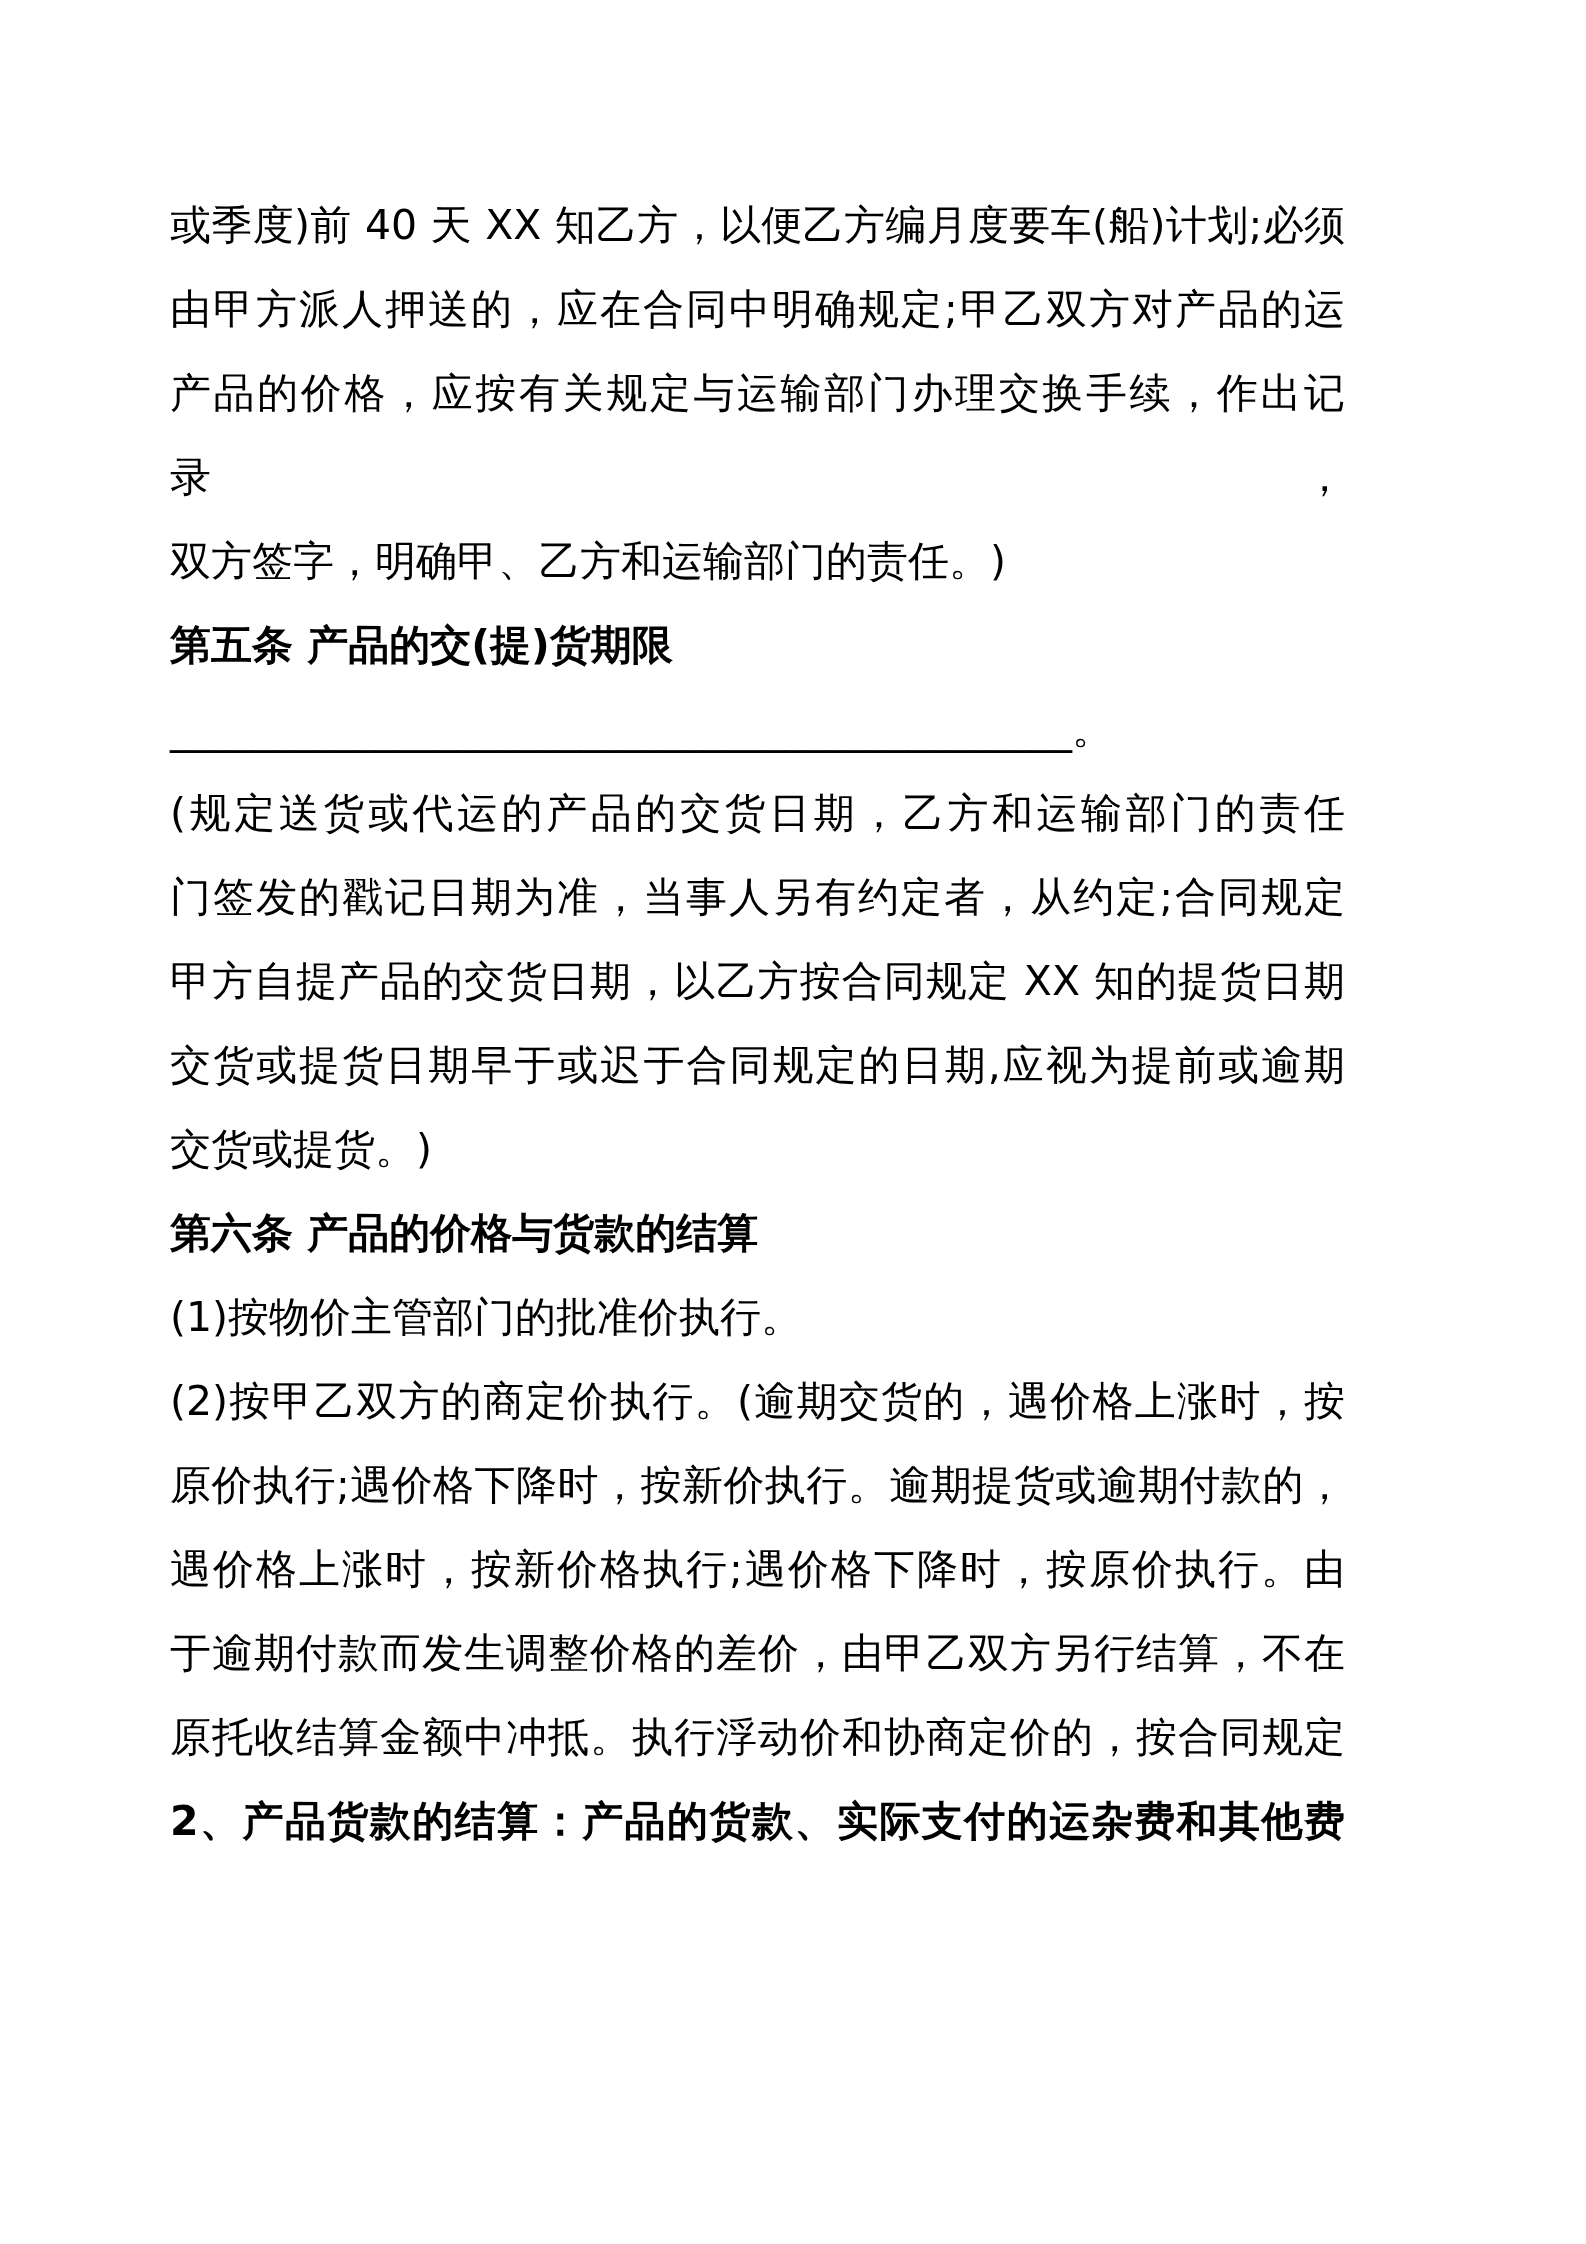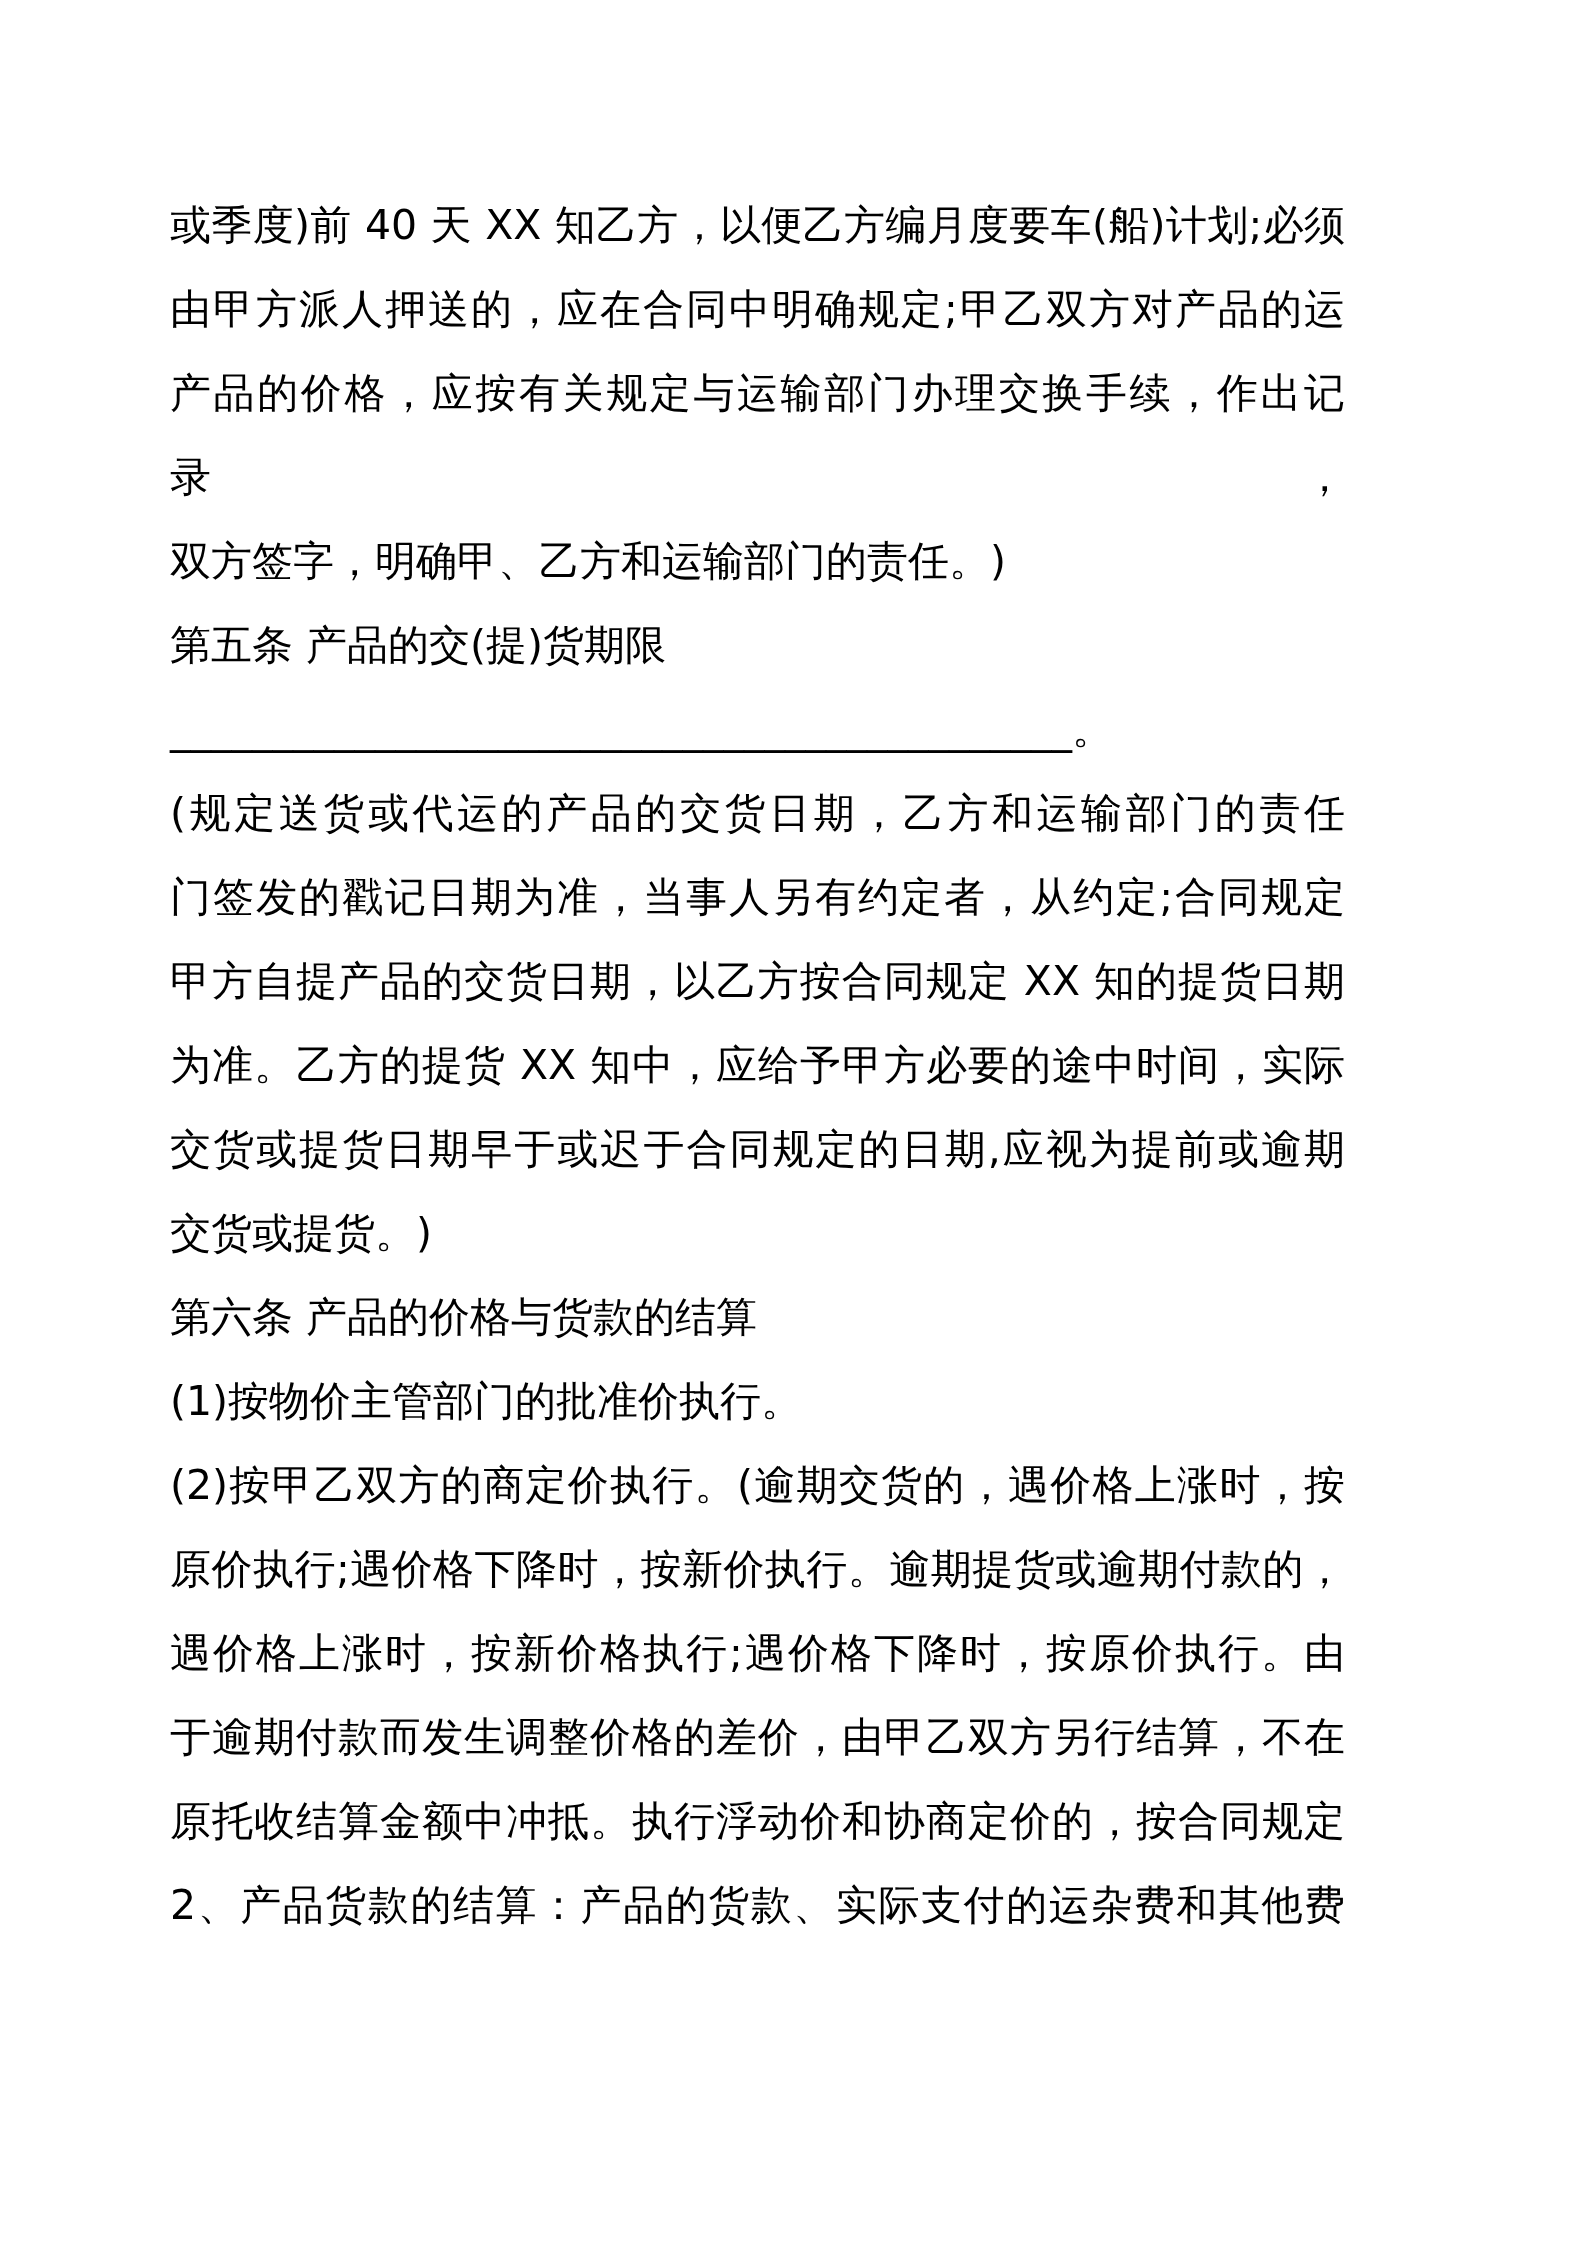--- a/index.html
+++ b/index.html
@@ -23,37 +23,36 @@
     top: 183px;
     width: 1175px;
   }
   .line {
     font-size: 41px;
     line-height: 84px;
     text-align: justify;
     font-weight: 500;
   }
   .line.full { text-align-last: justify; }
-  .line.bold { font-weight: normal; }
+  .line.bold { font-weight: bold; }
 </style>
 </head>
 <body>
 
 <div class="page">
   <div class="doc">
     <div class="line full">或季度)前 40 天 XX 知乙方，以便乙方编月度要车(船)计划;必须</div>
     <div class="line full">由甲方派人押送的，应在合同中明确规定;甲乙双方对产品的运</div>
     <div class="line full">产品的价格，应按有关规定与运输部门办理交换手续，作出记录，</div>
     <div class="line">双方签字，明确甲、乙方和运输部门的责任。)</div>
     <div class="line bold">第五条 产品的交(提)货期限</div>
     <div class="line">____________________________________________。</div>
     <div class="line full">(规定送货或代运的产品的交货日期，乙方和运输部门的责任</div>
     <div class="line full">门签发的戳记日期为准，当事人另有约定者，从约定;合同规定</div>
     <div class="line full">甲方自提产品的交货日期，以乙方按合同规定 XX 知的提货日期</div>
-    <div class="line full">为准。乙方的提货 XX 知中，应给予甲方必要的途中时间，实际</div>
     <div class="line full">交货或提货日期早于或迟于合同规定的日期,应视为提前或逾期</div>
     <div class="line">交货或提货。)</div>
     <div class="line bold">第六条 产品的价格与货款的结算</div>
     <div class="line">(1)按物价主管部门的批准价执行。</div>
     <div class="line full">(2)按甲乙双方的商定价执行。(逾期交货的，遇价格上涨时，按</div>
     <div class="line full">原价执行;遇价格下降时，按新价执行。逾期提货或逾期付款的，</div>
     <div class="line full">遇价格上涨时，按新价格执行;遇价格下降时，按原价执行。由</div>
     <div class="line full">于逾期付款而发生调整价格的差价，由甲乙双方另行结算，不在</div>
     <div class="line full">原托收结算金额中冲抵。执行浮动价和协商定价的，按合同规定</div>
     <div class="line bold full">2、产品货款的结算：产品的货款、实际支付的运杂费和其他费</div>

